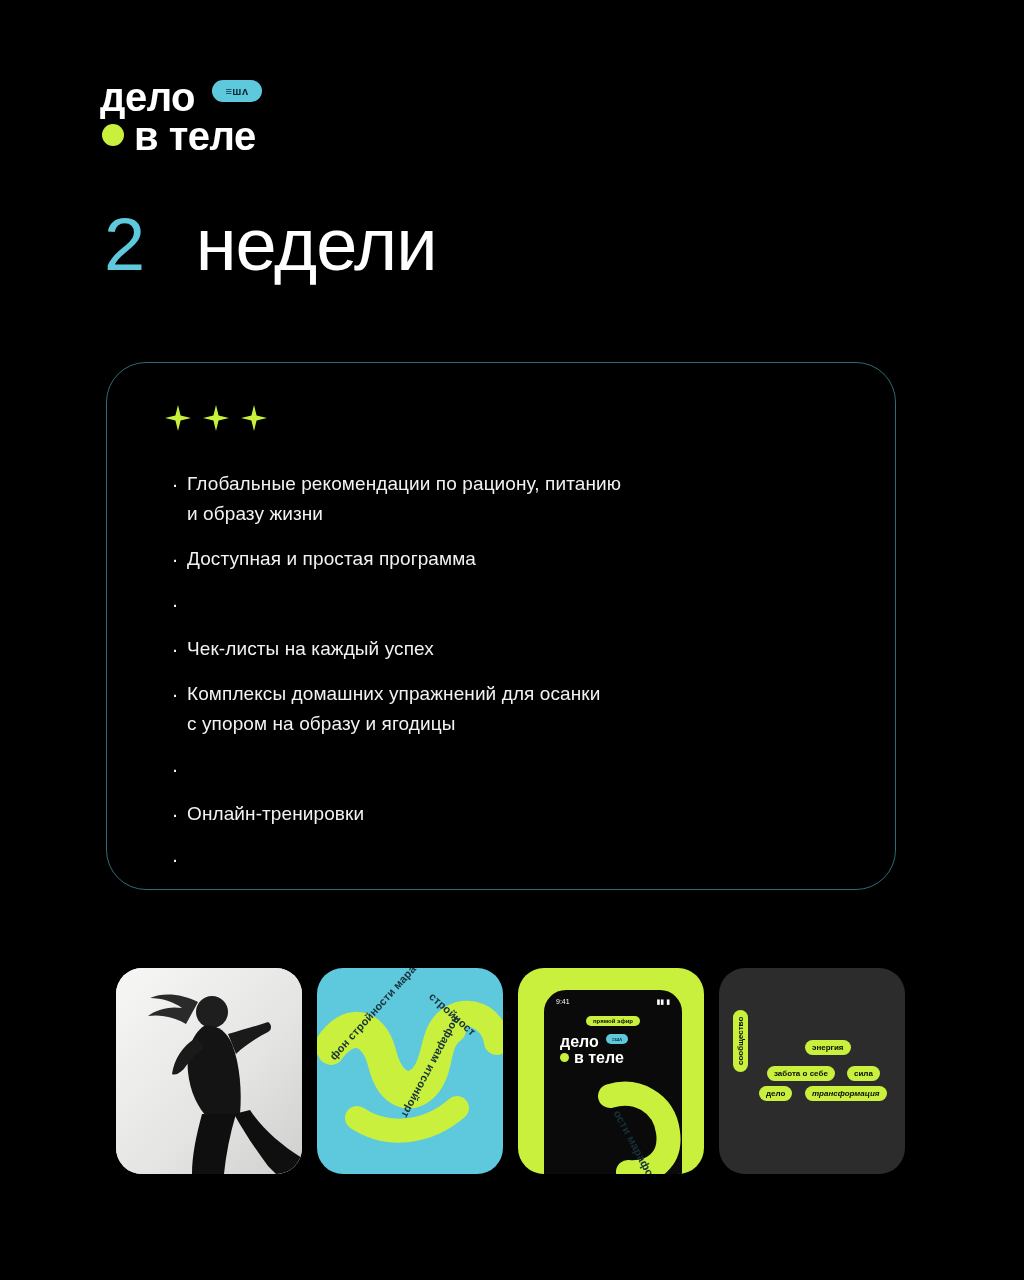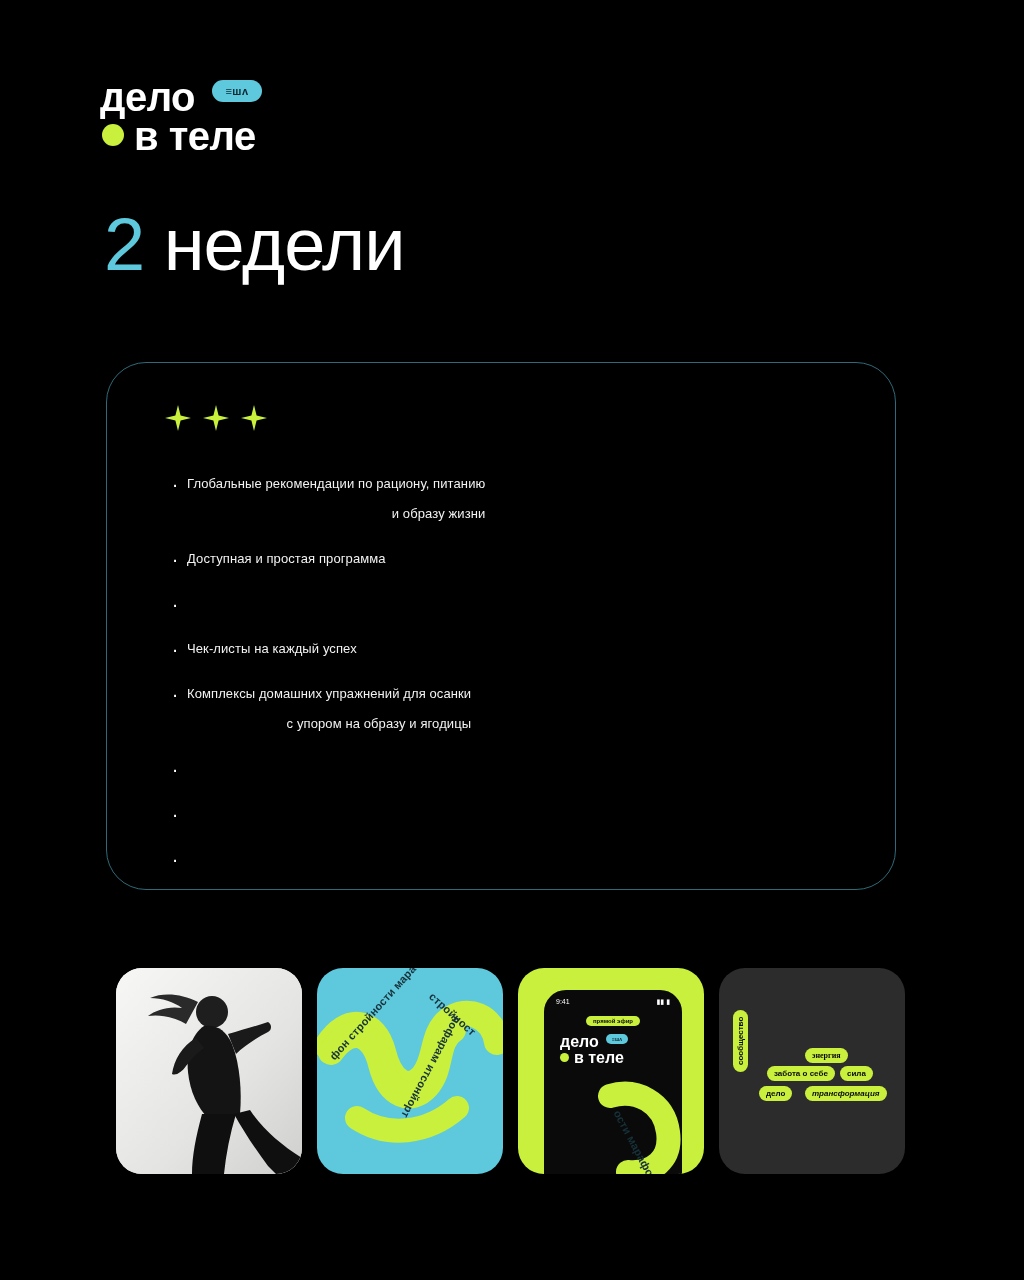--- a/index.html
+++ b/index.html
@@ -80,20 +80,21 @@
     font-weight: 400;
     letter-spacing: -1px;
     line-height: 90px;
     white-space: nowrap;
   }
   .title .num {
     color: #5ec8dd;
   }
   .title .word {
     color: #ffffff;
+    margin-left: 32px;
   }
 
   
   .card {
     position: absolute;
     left: 106px;
     top: 362px;
     width: 790px;
     height: 528px;
     border: 1px solid #2f6a78;
@@ -125,27 +126,26 @@
   }
   .bullet-dot {
     color: #ffffff;
     font-size: 20px;
     line-height: 30px;
     width: 24px;
     flex: 0 0 24px;
     text-align: center;
   }
   .bullet-text {
-    font-size: 13px;
+    font-size: 19px;
     line-height: 30px;
     color: #f2f2f2;
     font-weight: 300;
     white-space: pre-line;
     letter-spacing: 0.1px;
-    text-align: right;
   }
 
   
   .thumbs {
     position: absolute;
     left: 116px;
     top: 968px;
     display: flex;
     gap: 15px;
   }
@@ -324,20 +324,21 @@
     <div class="bullet-row">
       <span class="bullet-dot">·</span>
       <span class="bullet-text">Комплексы домашних упражнений для осанки
 с упором на образу и ягодицы</span>
     </div>
     <div class="bullet-row">
       <span class="bullet-dot">·</span>
     </div>
     <div class="bullet-row">
       <span class="bullet-dot">·</span>
+      <span class="bullet-text">Онлайн-тренировки</span>
     </div>
     <div class="bullet-row">
       <span class="bullet-dot">·</span>
     </div>
   </div>
 </div>
 
 <div class="thumbs">
 
   <div class="thumb thumb-photo">
@@ -391,21 +392,21 @@
         <span class="phone-logo-badge">≡шᴧ</span>
       </div>
     </div>
     <svg viewBox="0 0 186 206" width="186" height="206" style="position:absolute;left:0;top:0">
       <path d="M92 128 C118 120 146 134 150 164 C154 192 134 206 110 204" stroke="#c8f03c" stroke-width="24" fill="none" stroke-linecap="round"></path>
     </svg>
     <span class="ribbon-text" style="left:104px; top:140px; transform:rotate(62deg); transform-origin:left top;">ости марафон стро</span>
   </div>
 
   <div class="thumb thumb-dark">
-    <span class="tag" style="left:86px; top:80px;font-family:Liberation Serif, serif;">энергия</span>
+    <span class="tag" style="left:86px; top:72px;">энергия</span>
     <span class="tag" style="left:48px; top:98px;">забота о себе</span>
-    <span class="tag" style="left:121px; top:98px;text-align:right;">сила</span>
+    <span class="tag" style="left:128px; top:98px;text-align:right;">сила</span>
     <span class="tag" style="left:14px; top:104px; transform:rotate(-90deg); transform-origin:left top;">сообщество</span>
     <span class="tag" style="left:40px; top:118px;">дело</span>
     <span class="tag" style="left:86px; top:118px;font-style:italic;">трансформация</span>
   </div>
 
 </div>
 
 </body></html>

